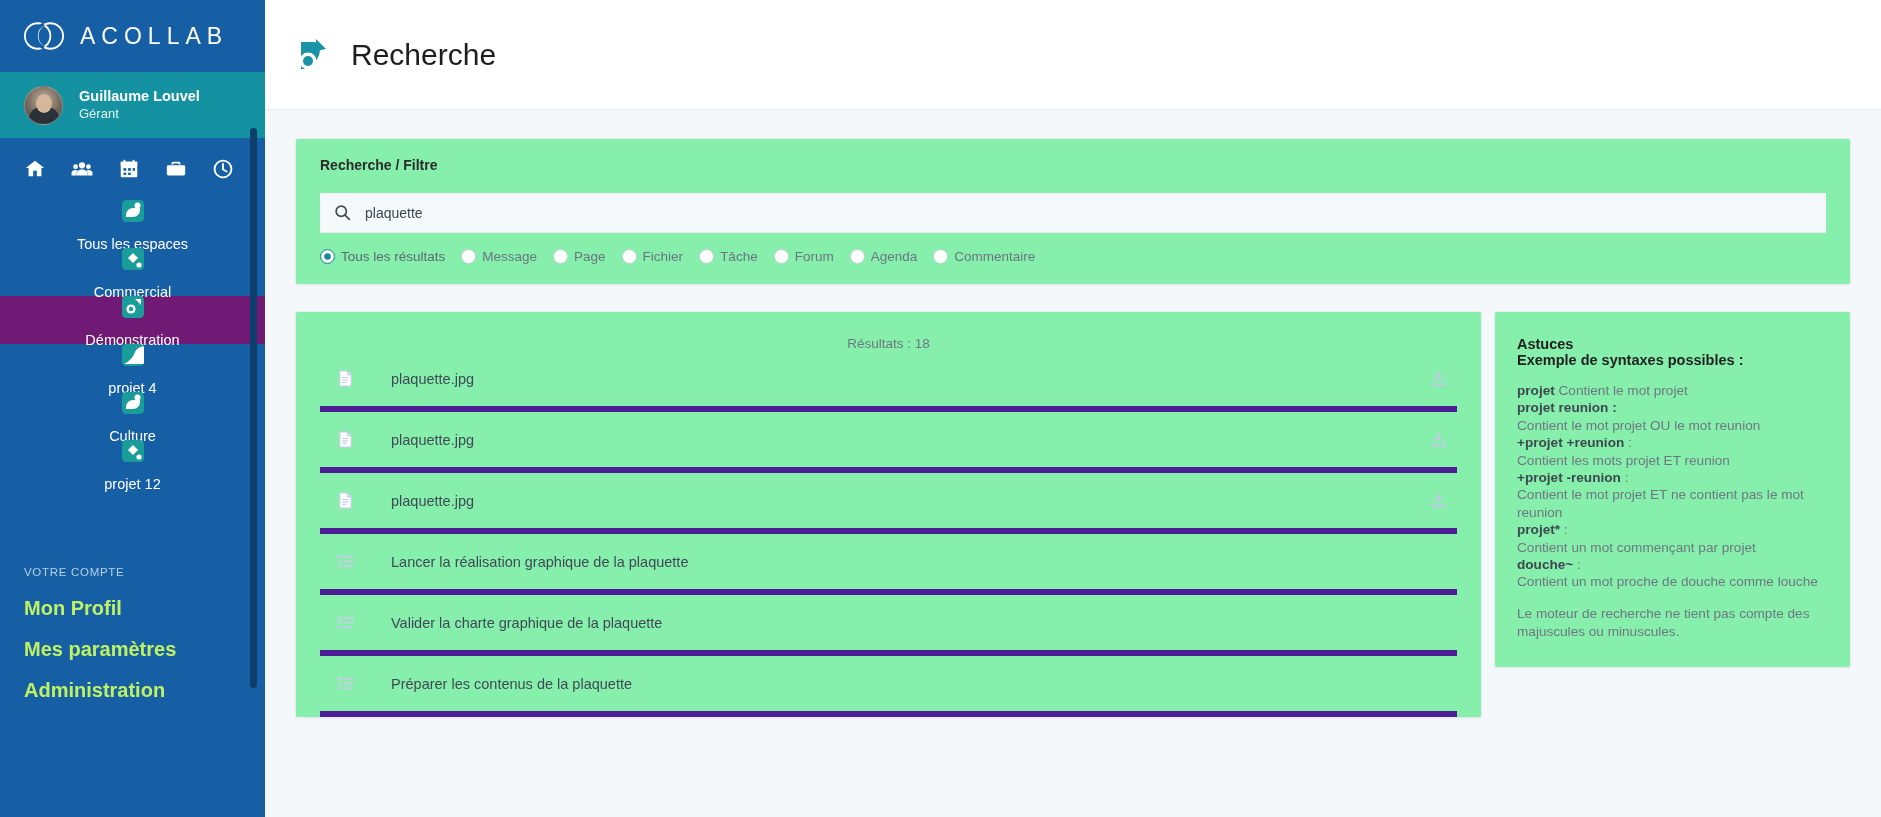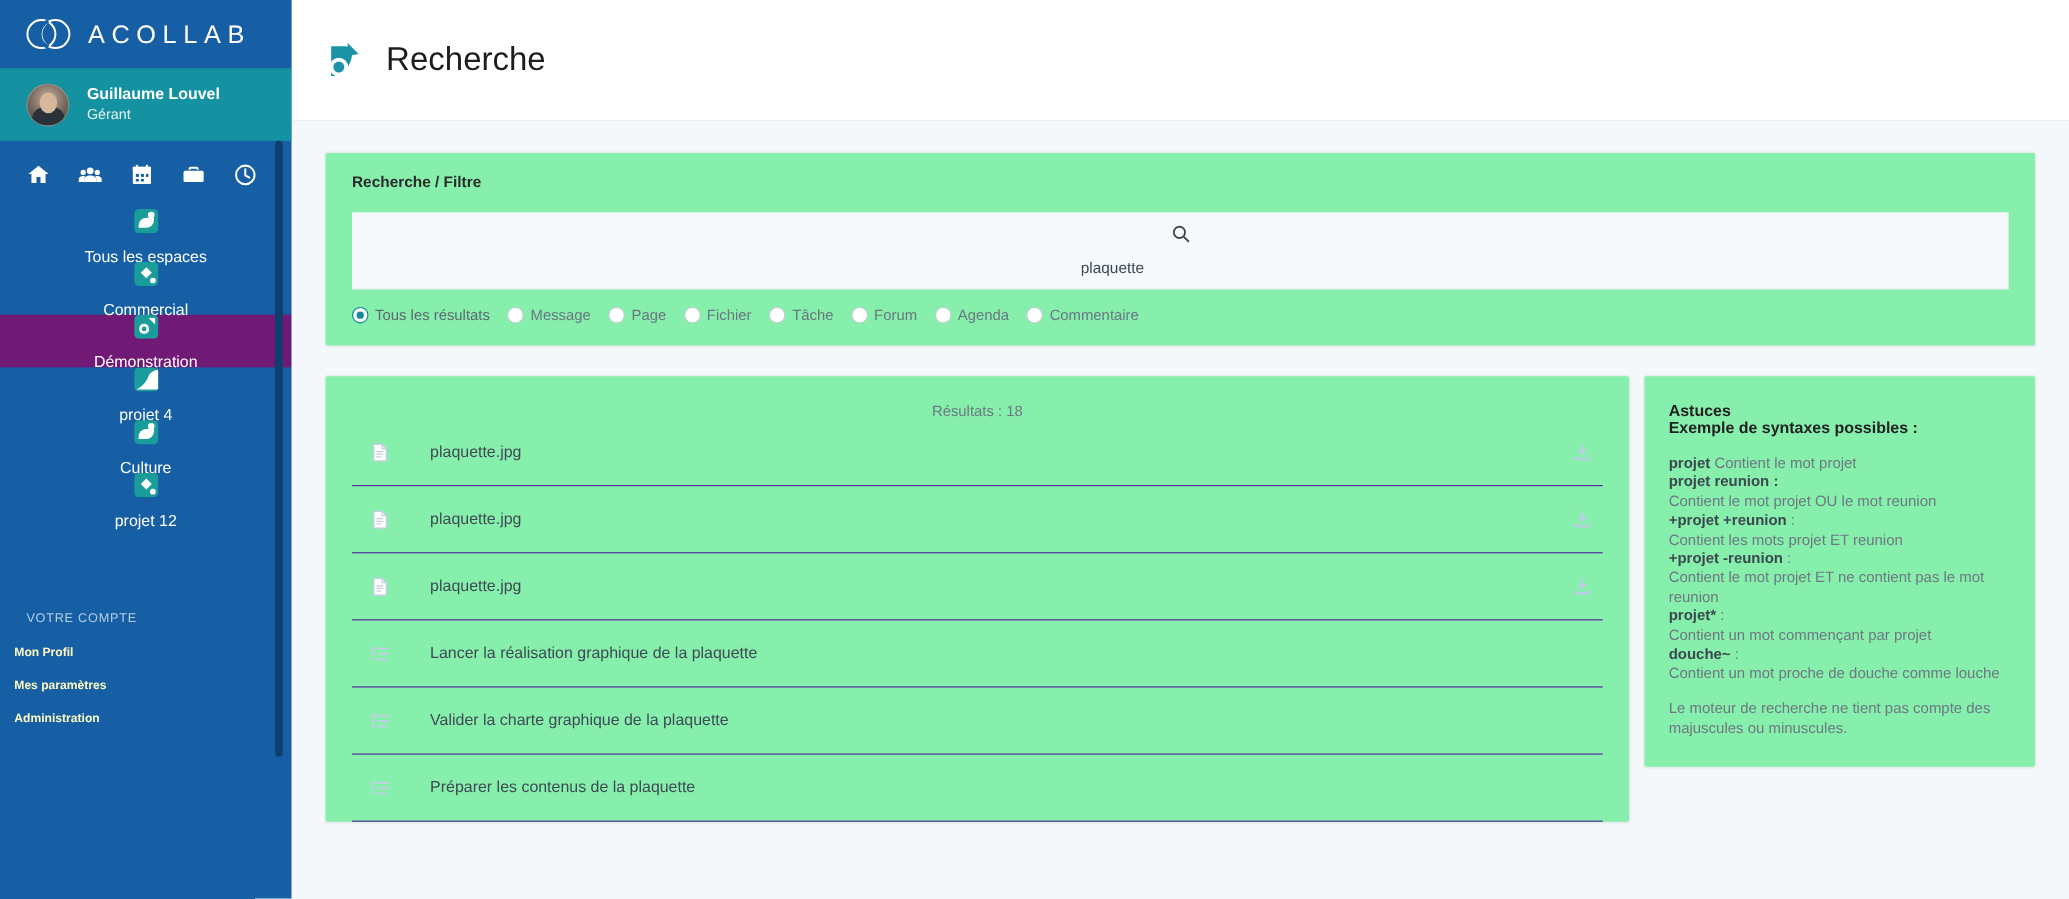--- a/index.html
+++ b/index.html
@@ -13,21 +13,21 @@
 
   
   .sidebar {
     width: 265px; min-width: 265px; height: 817px;
     background: #175fa4;
     position: relative;
     display: flex; flex-direction: column;
     overflow: hidden;
   }
   .brand {
-    height: 62px; background: #175fa4;
+    height: 72px; background: #175fa4;
     display: flex; align-items: center; gap: 14px;
     padding: 0 22px;
   }
   .brand-logo { width: 44px; height: 40px; flex: 0 0 auto; }
   .brand-name {
     color: #ffffff; font-size: 23px; letter-spacing: 6px;
     font-weight: 400; white-space: nowrap;
   }
   .profile {
     background: #1592a2;
@@ -69,22 +69,22 @@
     padding: 16px 24px 10px 24px; text-transform: uppercase;
   }
   .nav-item {
     display: flex; align-items: center; gap: 14px;
     height: 48px; padding: 0 28px; cursor: pointer;
     color: #fff; font-size: 14.5px; flex-direction: column;
   }
   .nav-item.active { background: #701a75; }
   .space-ico { width: 22px; height: 22px; flex: 0 0 auto; border-radius: 4px; }
   .nav-text-item {
-    display: block; color: #fef9c3; font-size: 11px;
-    padding: 9px 13px; cursor: pointer; font-weight: bold;
+    display: block; color: #bef264; font-size: 20px;
+    padding: 9px 24px; cursor: pointer; font-weight: bold;
   }
   .sb-thumb {
     position: absolute; top: 128px; right: 8px; width: 7px; height: 560px;
     background: #0d3f६e; background: #0e3e6b; border-radius: 4px; cursor: pointer;
   }
 
   
   .main { flex: 1; height: 817px; overflow: hidden; background: #f4f8fa; }
   .topbar {
     height: 110px; background: #ffffff;
@@ -97,21 +97,21 @@
   .content { padding: 28px 30px 0 30px; }
 
   .card {
     background: #86efac; border: 1px solid #e8ecef; border-radius: 3px;
     box-shadow: 0 1px 2px rgba(0,0,0,.04);
   }
   .filter-card { padding: 18px 24px 20px 24px; }
   .filter-title { font-size: 14px; font-weight: bold; color: #2b2b2b; margin-bottom: 20px; }
   .search-row {
     background: #f5f9fb; display: flex; align-items: center; gap: 14px;
-    padding: 11px 14px; border-bottom: 1px solid #e8ecef; flex-direction: column;
+    padding: 11px 14px; border-bottom: 1px solid #e8ecef;
   }
   .search-ico { width: 17px; height: 17px; stroke: #3f4a52; fill: none; stroke-width: 2; }
   .search-input {
     border: 0; outline: 0; background: transparent; flex: 1;
     font-family: "Liberation Sans", sans-serif; font-size: 14px; color: #3b4650;
   }
   .radio-row { display: flex; align-items: center; gap: 7px; padding-top: 16px; flex-wrap: wrap; }
   .radio-opt { display: flex; align-items: center; gap: 6px; margin-right: 9px; cursor: pointer; }
   .radio-dot {
     width: 15px; height: 15px; border-radius: 50%;
@@ -122,21 +122,21 @@
     box-shadow: inset 0 0 0 3.2px #fff, inset 0 0 0 9px #128a9c;
   }
   .radio-label { font-size: 13.5px; color: #6a7680; }
   .radio-opt.checked .radio-label { color: #5c6872; }
 
   .lower { display: flex; gap: 12px; margin-top: 26px; }
   .results-card { width: 1187px; min-width: 1187px; padding: 0 24px; }
   .results-count { text-align: center; font-size: 13.5px; color: #6c7781; padding: 24px 0 0 0; }
   .result-row {
     display: flex; align-items: center; gap: 36px;
-    height: 61px; border-bottom: 1px solid #4c1d95; cursor: pointer;
+    height: 61px; border-bottom: 6px solid #4c1d95; cursor: pointer;
   }
   .result-row:first-of-type { border-top: 0; }
   .r-ico { width: 19px; height: 19px; flex: 0 0 auto; margin-left: 16px; }
   .r-label { flex: 1; font-size: 14.5px; color: #3f4a54; }
   .dl-ico { width: 17px; height: 17px; margin-right: 10px; cursor: pointer; }
 
   .tips-card { flex: 1; padding: 24px 22px 26px 22px; align-self: flex-start; }
   .tips-h { font-size: 14.5px; font-weight: bold; color: #222; }
   .tips-h2 { font-size: 14.5px; font-weight: bold; color: #222; margin-bottom: 14px; }
   .tips-line { font-size: 13.6px; color: #6d7880; line-height: 1.28; }

